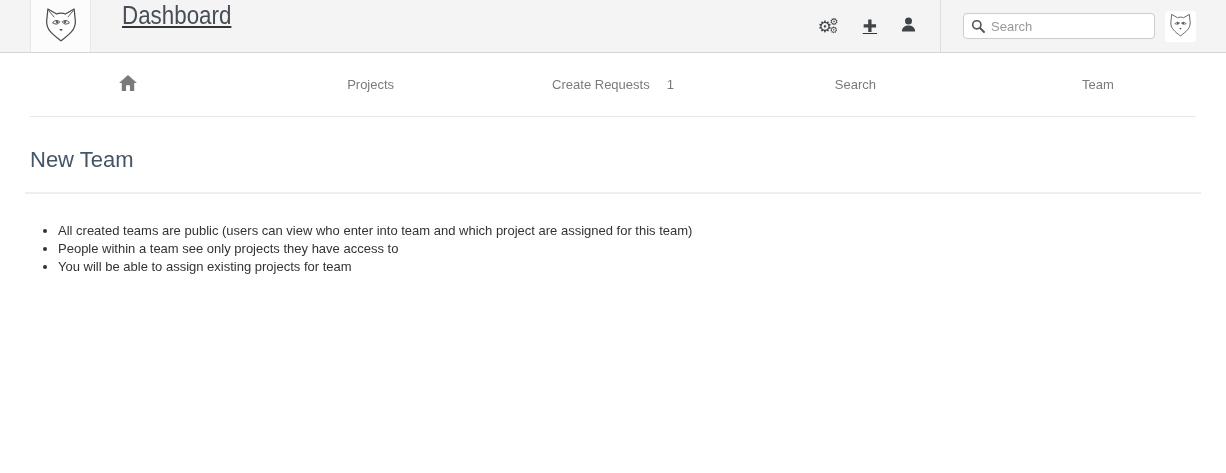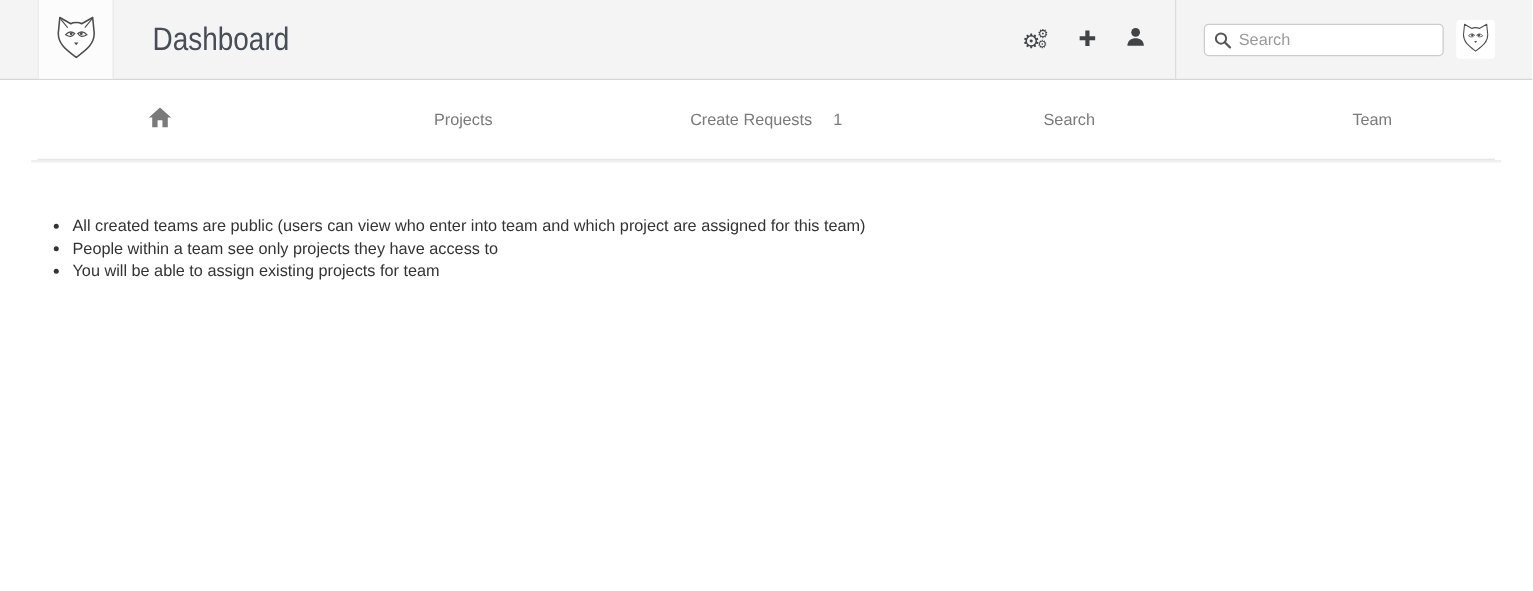--- a/index.html
+++ b/index.html
@@ -12,26 +12,26 @@
   .page {
     width: 1226px;
     height: 473px;
     overflow: hidden;
     background: #fff;
     position: relative;
   }
 
   
   .app-header {
-    height: 64px;
+    height: 53px;
     background: #f4f4f4;
     border-bottom: 1px solid #d6d6d6;
     display: flex;
-    align-items: center;
     position: relative;
+    text-decoration: underline;
   }
   .logo-cell {
     position: absolute;
     left: 30px; top: 0; bottom: 0;
     width: 61px;
     background: #fcfcfc;
     border-left: 1px solid #e7e7e7;
     border-right: 1px solid #e7e7e7;
     display: flex;
     align-items: center;
@@ -173,21 +173,21 @@
     font-size: 14px;
     font-family: "Liberation Sans", sans-serif;
     color: #fff;
     background: linear-gradient(#5cbd5c, #50a850);
     border: 1px solid #4a9c4a;
     border-radius: 4px;
     cursor: pointer;
     text-shadow: 0 -1px 0 rgba(0,0,0,0.15);
   }
   .notes {
-    margin: 42px 0 0 0;
+    margin: 28px 0 0 0;
     padding-left: 33px;
     font-size: 13px;
     color: #333;
   }
   .notes li { line-height: 18px; }
 </style>
 </head>
 <body>
 
 <div class="page">
@@ -271,20 +271,21 @@
         <span>Search</span>
       </li>
       <li>
         <span>Team</span>
       </li>
     </ul>
   </nav>
   <hr class="nav-hr">
 
   <main class="container">
+    <h3 class="page-title">New Team</h3>
     <hr class="content-hr">
 
 
     <hr class="content-hr">
 
     <ul class="notes">
       <li>All created teams are public (users can view who enter into team and which project are assigned for this team)</li>
       <li>People within a team see only projects they have access to</li>
       <li>You will be able to assign existing projects for team</li>
     </ul>

